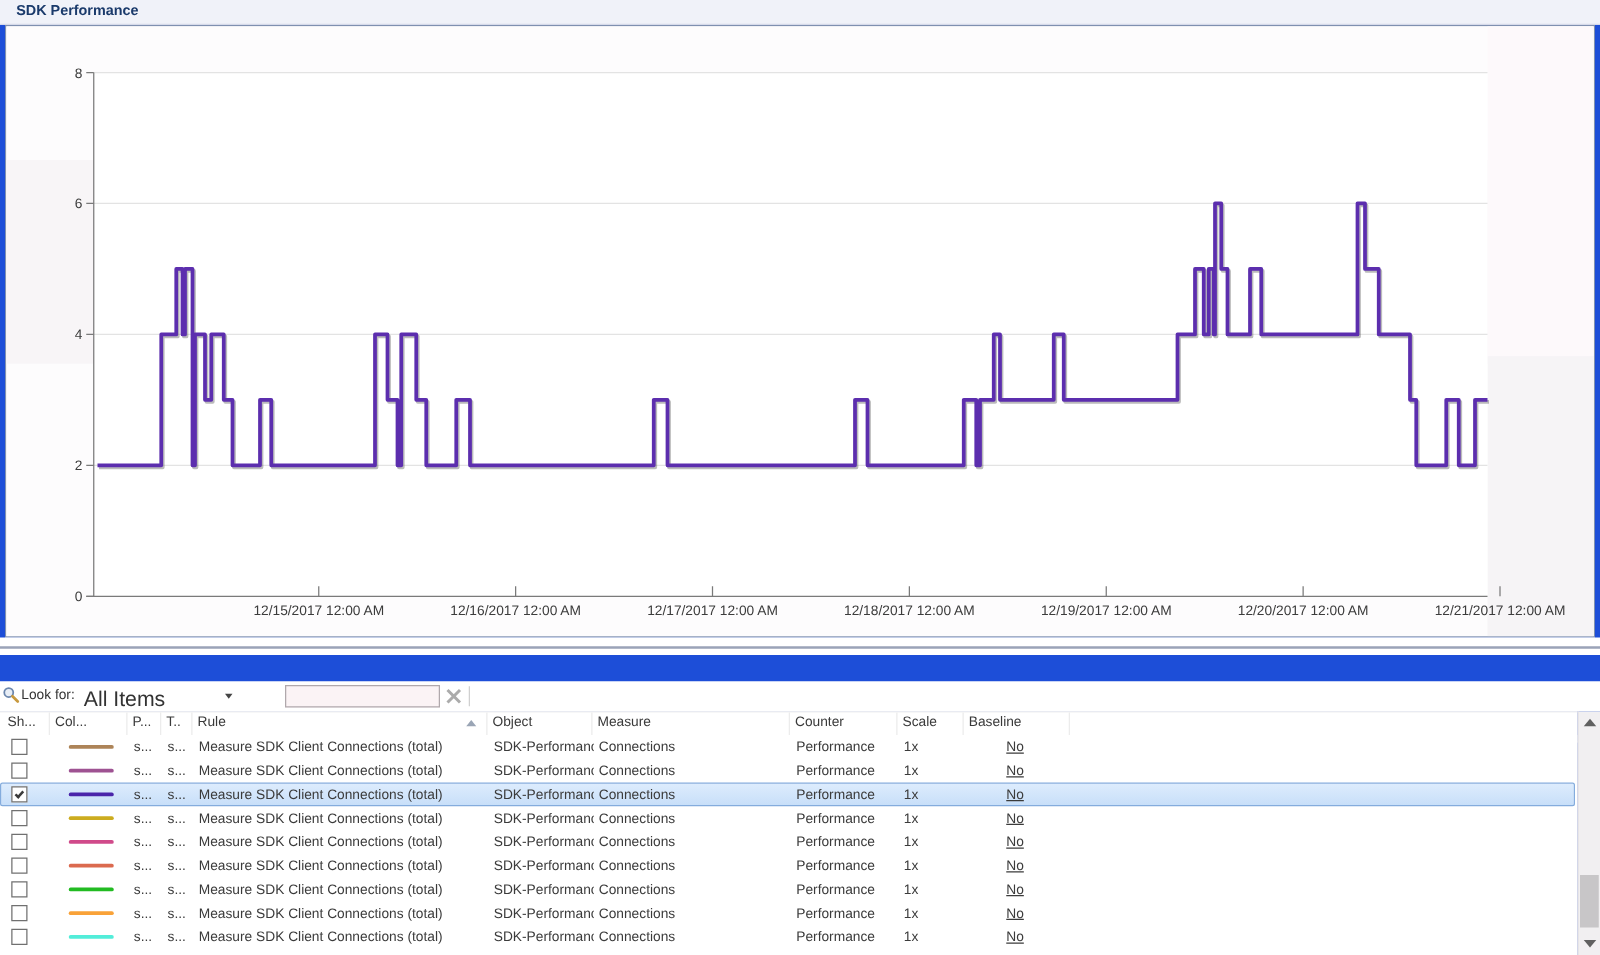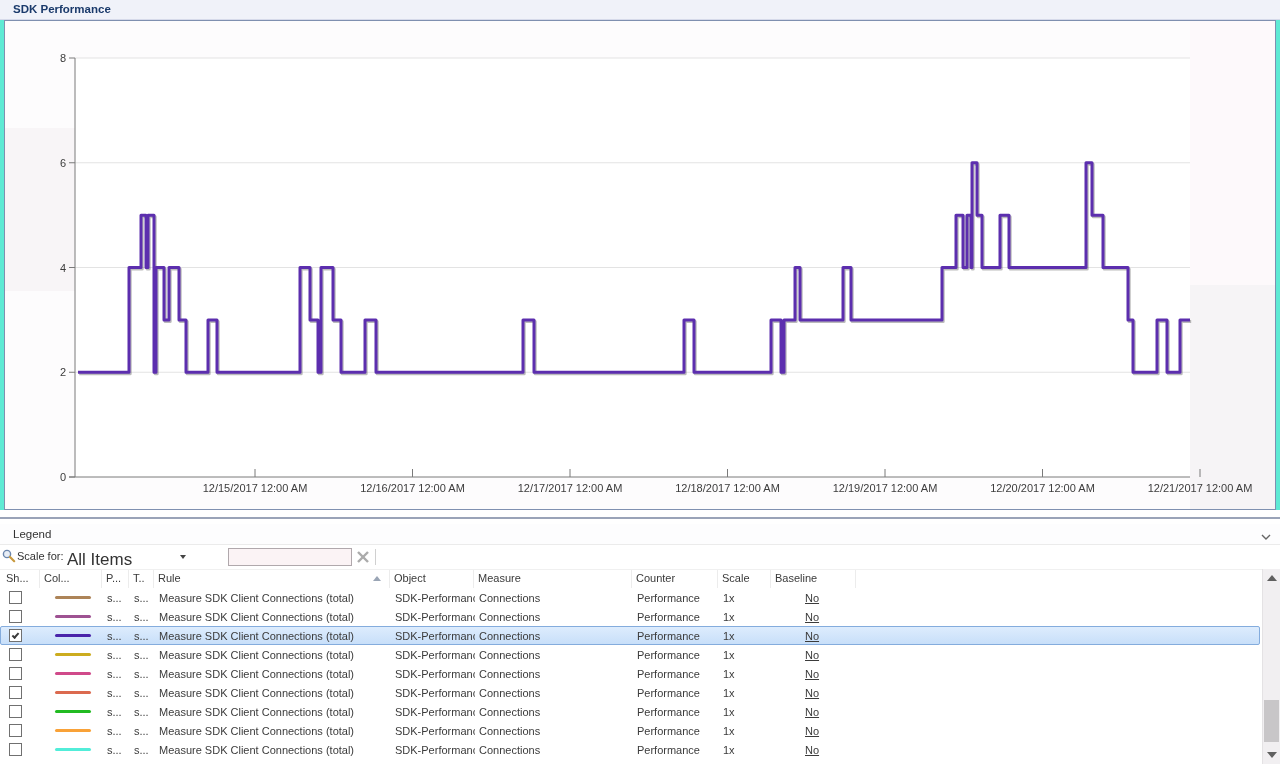--- a/index.html
+++ b/index.html
@@ -1,18 +1,18 @@
 <!DOCTYPE html>
 <html><head>
 <meta charset="utf-8">
 <style>
   * { margin:0; padding:0; box-sizing:border-box; }
   html,body { width:1280px; height:764px; background:#fff; overflow:hidden;
               font-family:"Liberation Sans", sans-serif; }
-  .stage { position:relative; width:1280px; height:764px; background:#5eead4;padding-left:28px; }
+  .stage { position:relative; width:1280px; height:764px; background:#1d4ed8;padding-left:28px; }
 
   
   .titlebar { position:absolute; left:0; top:0; width:1280px; height:20px;
               background:#f0f2f9; border-bottom:1px solid #d6daea; }
   .titlebar span { position:absolute; left:13px; top:3px; font-size:11.5px;
                    font-weight:bold; color:#1a3a6b; }
 
   
   .chart-pane { position:absolute; left:4px; top:20px; width:1272px; height:490px;
                 background:#fff; border:1px solid #7f90b0; }
@@ -128,37 +128,29 @@
         <text x="1195" y="471" text-anchor="middle" font-size="11" fill="#3c3c3c" font-family="Liberation Sans, sans-serif">12/21/2017 12:00 AM</text>
         <path d="M73 351.25 L124 351.25 L124 246.5 L136 246.5 L136 194.125 L141 194.125 L141 246.5 L143 246.5 L143 194.125 L149 194.125 L149 351.25 L151 351.25 L151 246.5 L159 246.5 L159 298.875 L164 298.875 L164 246.5 L174 246.5 L174 298.875 L181 298.875 L181 351.25 L203 351.25 L203 298.875 L212 298.875 L212 351.25 L295 351.25 L295 246.5 L305 246.5 L305 298.875 L313 298.875 L313 351.25 L316 351.25 L316 246.5 L328 246.5 L328 298.875 L336 298.875 L336 351.25 L360 351.25 L360 298.875 L371 298.875 L371 351.25 L518 351.25 L518 298.875 L529 298.875 L529 351.25 L679 351.25 L679 298.875 L689 298.875 L689 351.25 L766 351.25 L766 298.875 L776 298.875 L776 351.25 L779 351.25 L779 298.875 L790 298.875 L790 246.5 L795 246.5 L795 298.875 L838 298.875 L838 246.5 L846 246.5 L846 298.875 L937 298.875 L937 246.5 L951 246.5 L951 194.125 L958 194.125 L958 246.5 L962 246.5 L962 194.125 L966 194.125 L966 246.5 L967 246.5 L967 141.75 L972 141.75 L972 194.125 L977 194.125 L977 246.5 L995 246.5 L995 194.125 L1004 194.125 L1004 246.5 L1081 246.5 L1081 141.75 L1087 141.75 L1087 194.125 L1098 194.125 L1098 246.5 L1123 246.5 L1123 298.875 L1128 298.875 L1128 351.25 L1152 351.25 L1152 298.875 L1162 298.875 L1162 351.25 L1175 351.25 L1175 298.875 L1185 298.875 L1185 298.875" fill="none" stroke="rgba(60,60,60,0.35)" stroke-width="3" stroke-linejoin="round" transform="translate(1.2,1.6)"></path>
         <path d="M73 351.25 L124 351.25 L124 246.5 L136 246.5 L136 194.125 L141 194.125 L141 246.5 L143 246.5 L143 194.125 L149 194.125 L149 351.25 L151 351.25 L151 246.5 L159 246.5 L159 298.875 L164 298.875 L164 246.5 L174 246.5 L174 298.875 L181 298.875 L181 351.25 L203 351.25 L203 298.875 L212 298.875 L212 351.25 L295 351.25 L295 246.5 L305 246.5 L305 298.875 L313 298.875 L313 351.25 L316 351.25 L316 246.5 L328 246.5 L328 298.875 L336 298.875 L336 351.25 L360 351.25 L360 298.875 L371 298.875 L371 351.25 L518 351.25 L518 298.875 L529 298.875 L529 351.25 L679 351.25 L679 298.875 L689 298.875 L689 351.25 L766 351.25 L766 298.875 L776 298.875 L776 351.25 L779 351.25 L779 298.875 L790 298.875 L790 246.5 L795 246.5 L795 298.875 L838 298.875 L838 246.5 L846 246.5 L846 298.875 L937 298.875 L937 246.5 L951 246.5 L951 194.125 L958 194.125 L958 246.5 L962 246.5 L962 194.125 L966 194.125 L966 246.5 L967 246.5 L967 141.75 L972 141.75 L972 194.125 L977 194.125 L977 246.5 L995 246.5 L995 194.125 L1004 194.125 L1004 246.5 L1081 246.5 L1081 141.75 L1087 141.75 L1087 194.125 L1098 194.125 L1098 246.5 L1123 246.5 L1123 298.875 L1128 298.875 L1128 351.25 L1152 351.25 L1152 298.875 L1162 298.875 L1162 351.25 L1175 351.25 L1175 298.875 L1185 298.875 L1185 298.875" fill="none" stroke="#5C2EAE" stroke-width="3" stroke-linejoin="round"></path>
       </svg>
   </div>
 
   <div class="splitter">
       <div class="bar"></div>
     </div>
 
-  <div class="legend-bar">
-    <span class="ltitle">Legend</span>
-    <span class="chev">
-      <svg width="12" height="12" viewBox="0 0 12 12">
-          <polyline points="2,4 6,8 10,4" fill="none" stroke="#666" stroke-width="1.4"></polyline>
-        </svg>
-    </span>
-  </div>
 
   <div class="searchbar">
     <span class="mag">
       <svg width="14" height="14" viewBox="0 0 14 14">
         <circle cx="5" cy="5" r="3.6" fill="#e8eef6" stroke="#6b86ad" stroke-width="1.4"></circle>
         <line x1="8" y1="8" x2="12.2" y2="12.2" stroke="#c89a3f" stroke-width="2.2" stroke-linecap="round"></line>
       </svg>
     </span>
-    <span class="lf-label">Scale for:</span>
+    <span class="lf-label">Look for:</span>
     <div class="lf-dropdown">
       <span class="val">All Items</span>
       <span class="arr"></span>
     </div>
     <input class="lf-input" type="text" value="" style="">
     <span class="lf-clear">
       <svg width="14" height="14" viewBox="0 0 14 14">
         <line x1="2" y1="2" x2="12" y2="12" stroke="#ababab" stroke-width="2.4"></line>
         <line x1="12" y1="2" x2="2" y2="12" stroke="#ababab" stroke-width="2.4"></line>
       </svg>

